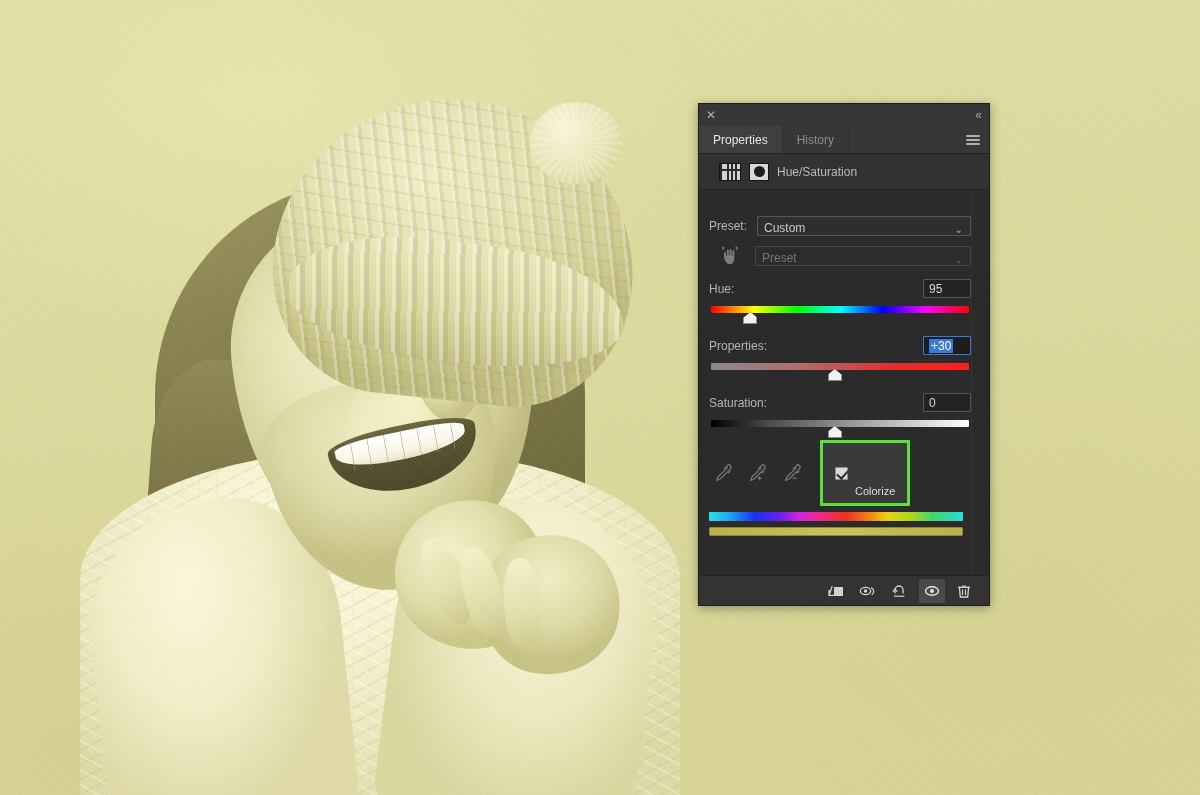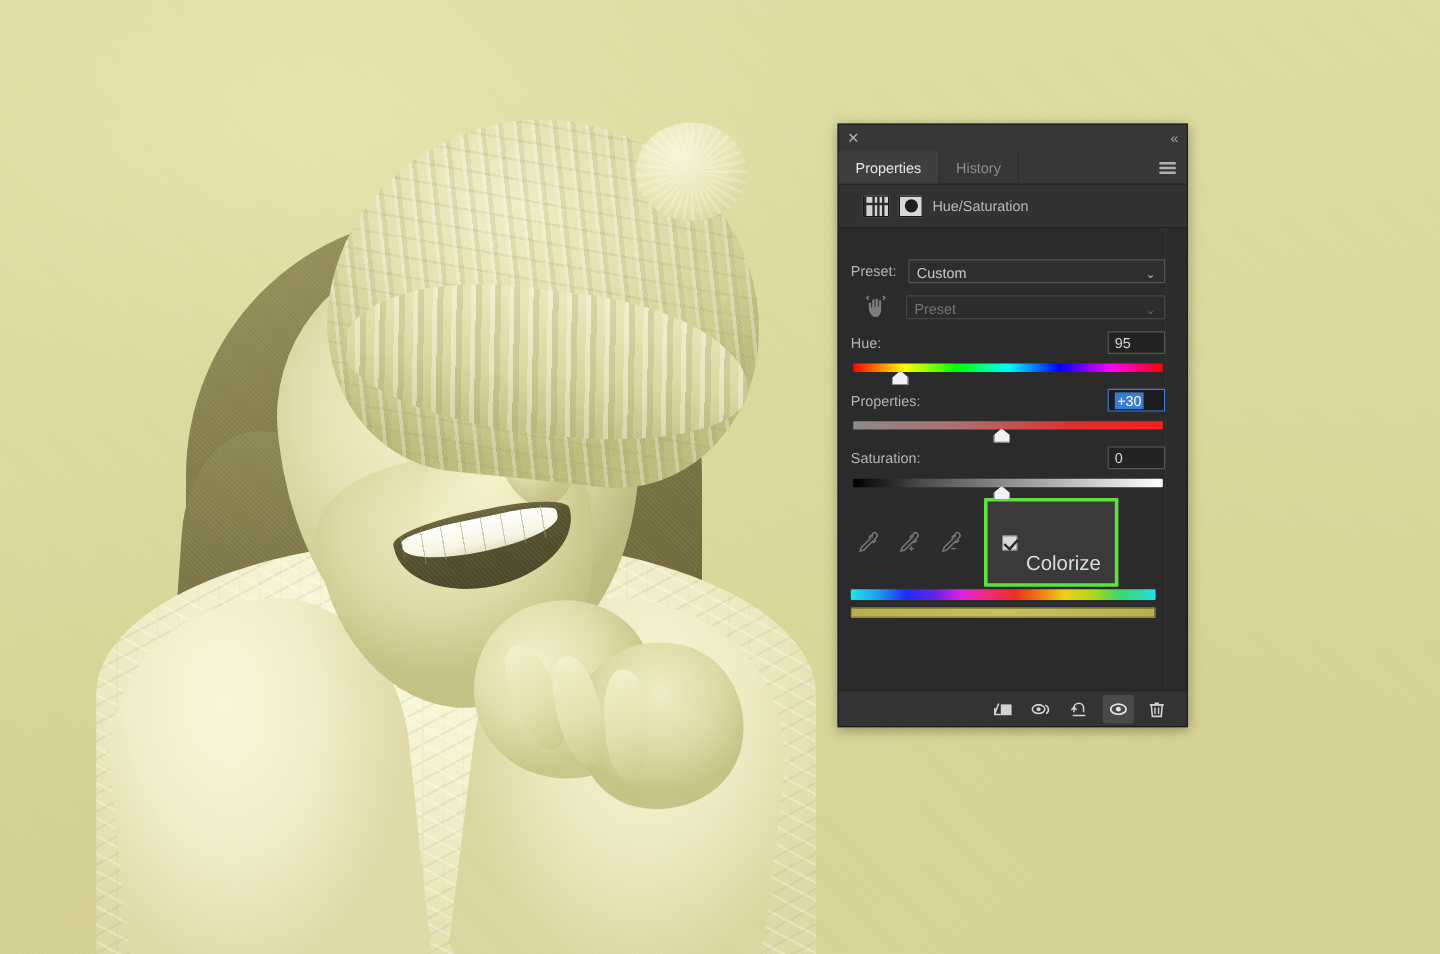--- a/index.html
+++ b/index.html
@@ -373,21 +373,21 @@
     width: 26px;
     height: 22px;
     margin-right: 12px;
     margin-left: 8px;
     display: flex;
     align-items: center;
     justify-content: center;
   }
 
   
-  .slider-group { margin-top: 0; margin-bottom: 3px; }
+  .slider-group { margin-top: 12px; margin-bottom: 3px; }
   .slider-head {
     display: flex;
     align-items: center;
     justify-content: space-between;
     margin-bottom: 6px;
   }
   .value-box {
     width: 48px;
     height: 19px;
     background: #232323;
@@ -473,21 +473,21 @@
   }
   .cbx::after {
     content: "";
     position: absolute;
     left: 3px; top: 0px;
     width: 5px; height: 9px;
     border: solid #2a2a2a;
     border-width: 0 2px 2px 0;
     transform: rotate(42deg);
   }
-  .colorize-label { color: #dcdcdc; font-size: 17px; margin-top: 36px; }
+  .colorize-label { color: #dcdcdc; font-size: 11px; margin-top: 36px; }
 
   
   .spectrum-wrap { margin-top: 20px; padding-right: 8px; }
   .spec-bar {
     height: 9px;
     margin-bottom: 6px;
     border-radius: 1px;
   }
   .spec-bar.rainbow {
     background: linear-gradient(90deg,

